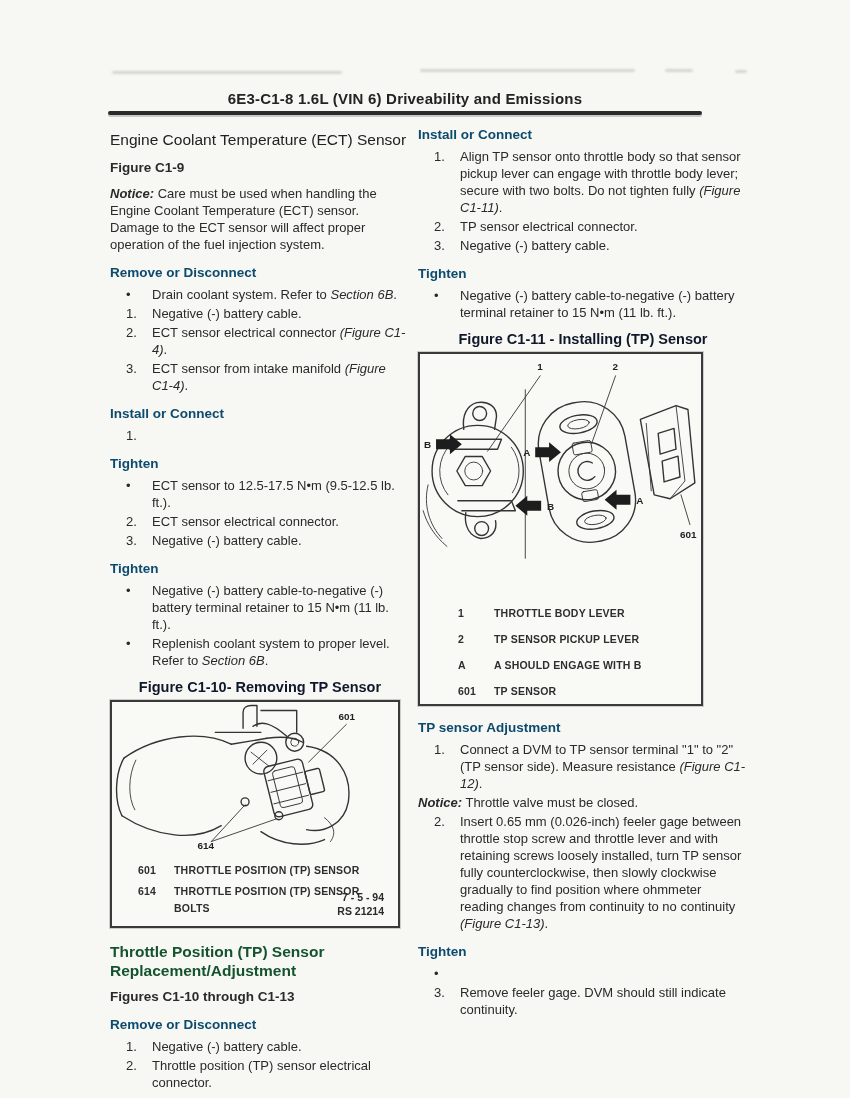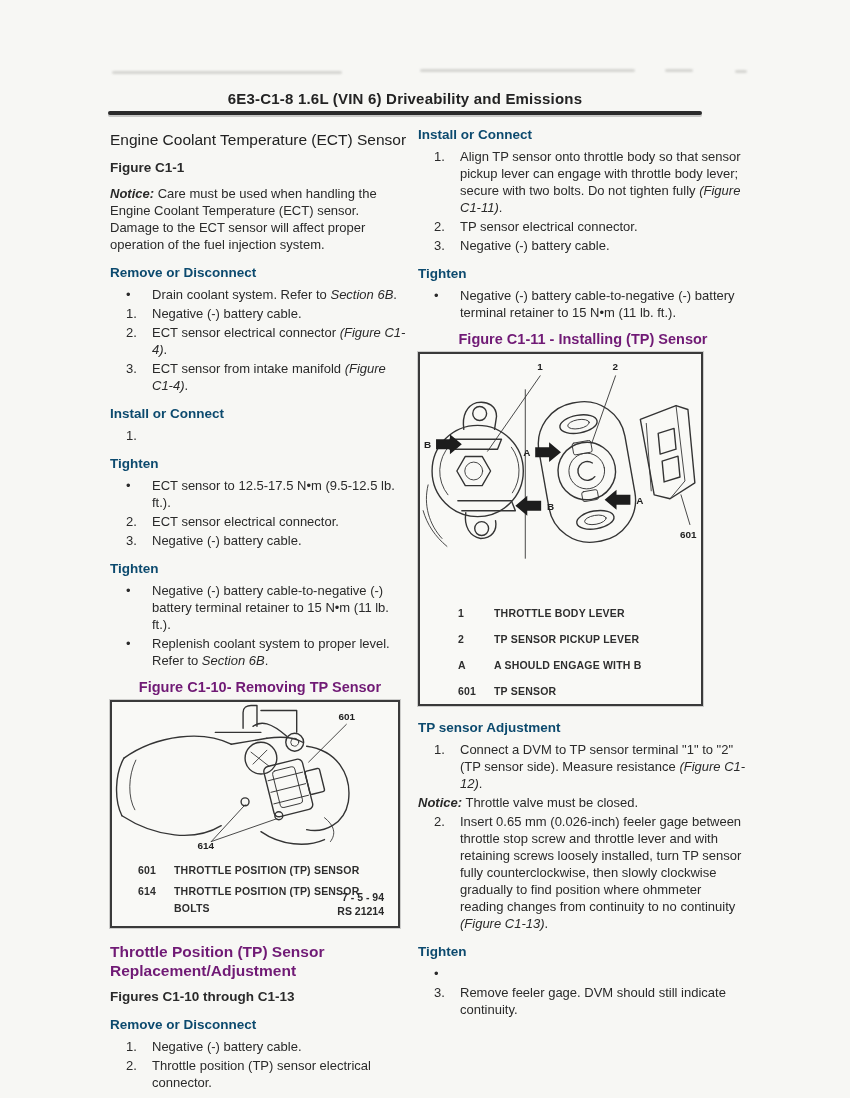--- a/index.html
+++ b/index.html
@@ -13,31 +13,31 @@
   .smudge{position:absolute;background:#b9b9b4;opacity:.55;filter:blur(1px);border-radius:2px;}
   
   .pg-header{position:absolute;left:108px;top:90px;width:594px;text-align:center;}
   .pg-header-text{font-size:15px;font-weight:bold;letter-spacing:.2px;color:#232323;}
   .pg-header-rule{margin-top:4px;height:4px;background:#2b2b2b;border-radius:2px;box-shadow:0 2px 0 rgba(60,60,60,.25);}
   
   .col{position:absolute;font-size:13px;line-height:17px;}
   .col-left{left:110px;top:130px;width:300px;}
   .col-right{left:418px;top:126px;width:330px;}
   h1.sec{font-size:15.5px;line-height:19px;font-weight:normal;margin:0 0 10px 0;color:#222;}
-  h2.sec{font-size:15.5px;line-height:19px;font-weight:bold;margin:14px 0 8px 0;width:270px;color:#701a75;}
+  h2.sec{font-size:15.5px;line-height:19px;font-weight:bold;margin:14px 0 8px 0;width:270px;color:#14532d;}
   .figref{font-weight:bold;font-size:13.5px;margin:0 0 9px 0;}
   h3.sub{font-size:13.5px;font-weight:bold;margin:11px 0 5px 0;color:#0c4a6e;}
   p.notice{margin:0 0 2px 0;}
   .nlabel{font-weight:bold;font-style:italic;}
   .li{display:flex;margin:2px 0;padding-left:16px;}
   .li .m{flex:0 0 26px;}
   .li .t{flex:1;}
   .li i{font-style:italic;}
   
-  .figtitle{font-size:14.5px;font-weight:bold;text-align:center;margin:10px 0 4px 0;color:#701a75;}
+  .figtitle{font-size:14.5px;font-weight:bold;text-align:center;margin:10px 0 4px 0;color:#0f172a;}
   .figbox{border:2px solid #3a3a3a;background:#f9f9f6;box-shadow:0 0 0 1px rgba(80,80,80,.25);}
   .fig10{width:286px;height:224px;position:relative;}
   .fig11{width:281px;height:350px;position:relative;}
   .legend{padding-left:38px;font-size:10.5px;font-weight:bold;letter-spacing:.2px;color:#2e2e2e;}
   .fig10 .legend{padding-left:26px;margin-top:2px;}
   .lrow{display:flex;margin:4px 0;}
   .fig11 .lrow{margin:9px 0;}
   .lnum{flex:0 0 36px;}
   .lmeta{position:absolute;right:14px;bottom:8px;text-align:right;font-size:10.5px;font-weight:bold;line-height:14px;}
   svg .ln{fill:none;stroke:#343434;stroke-width:1.4;stroke-linecap:round;stroke-linejoin:round;}
@@ -53,21 +53,21 @@
 <div class="smudge" style="left:665px;top:69px;width:28px;height:3px;"></div>
 <div class="smudge" style="left:735px;top:70px;width:12px;height:3px;"></div>
 
 <header class="pg-header">
   <div class="pg-header-text">6E3-C1-8  1.6L  (VIN 6)  Driveability and Emissions</div>
   <div class="pg-header-rule"></div>
 </header>
 
 <section class="col col-left">
   <h1 class="sec">Engine Coolant Temperature (ECT) Sensor</h1>
-  <div class="figref">Figure C1-1</div>
+  <div class="figref">Figure C1-9</div>
 
   <p class="notice"><span class="nlabel">Notice:</span><span> Care must be used when handling the Engine Coolant Temperature (ECT) sensor. Damage to the ECT sensor will affect proper operation of the fuel injection system.</span></p>
 
   <h3 class="sub">Remove or Disconnect</h3>
   <div class="li">
       <span class="m">•</span>
       <span class="t"><span>Drain coolant system. Refer to </span><i>Section 6B</i><span>.</span></span>
     </div>
   <div class="li">
       <span class="m">1.</span>

